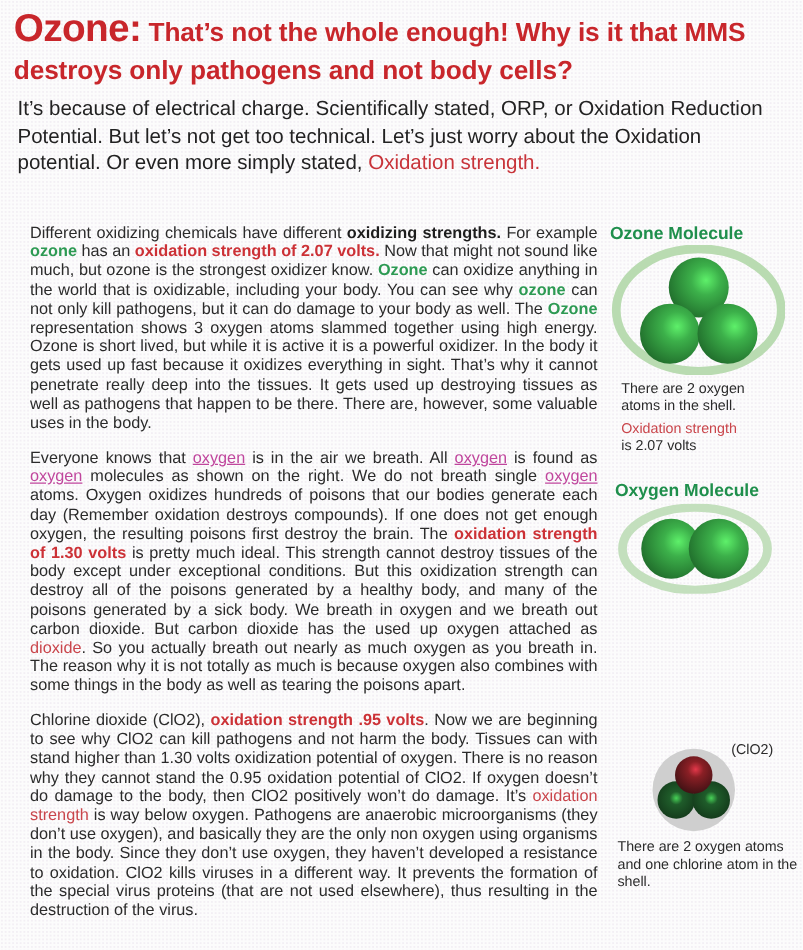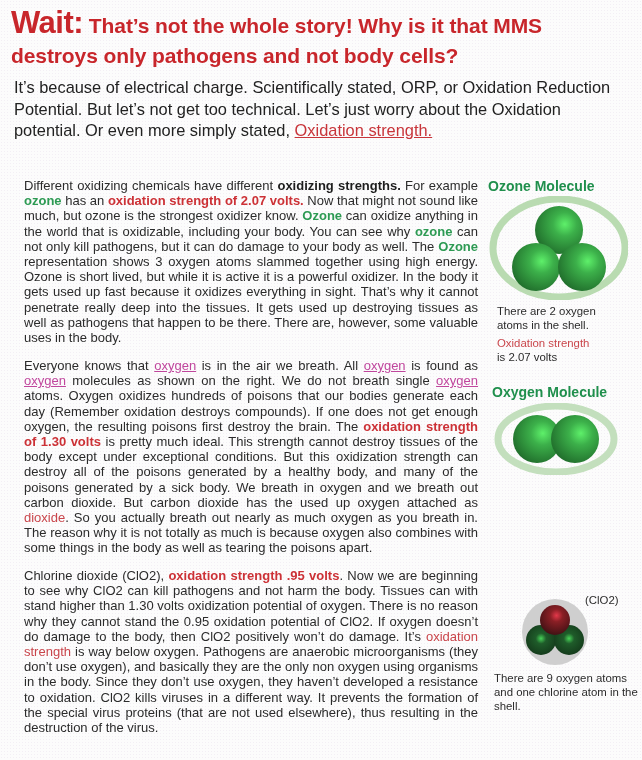--- a/index.html
+++ b/index.html
@@ -19,21 +19,21 @@
   .title {
     position: absolute; left: 11px; top: 8px; width: 620px;
     color: #c8262b; font-weight: bold; line-height: 30px;
     font-size: 21px; letter-spacing: -0.1px;
   }
   .title .wait { font-size: 31px; letter-spacing: -0.5px; }
   .intro {
     position: absolute; left: 14px; top: 77px; width: 610px;
     font-size: 16.4px; line-height: 21.5px; color: #222;
   }
-  .intro .link { color: #c8343a; text-decoration: underline; text-decoration-color: #c8343a; }
+  .intro .link { color: #c8343a; text-decoration-color: #c8343a; }
   .para {
     position: absolute; left: 24px; width: 454px;
     font-size: 13px; line-height: 15.2px; color: #2b2b2b;
     text-align: justify;
   }
   .p1 { top: 178px; }
   .p2 { top: 358px; }
   .p3 { top: 568px; }
   .b { font-weight: bold; color: #1d1d1d; }
   .green { color: #2d9a53; font-weight: bold; }
@@ -48,21 +48,21 @@
   }
   .mol { position: absolute; }
   .side .ox { color: #c9454b; }
   .cl-title { position: absolute; font-size: 11.4px; line-height: 12px; color: #333; text-align: center; }
 </style>
 </head>
 <body>
 
 <div class="page">
 
-  <div class="title"><span class="wait">Wait:</span><span> That’s not the whole story!  Why is it that MMS destroys only pathogens and not body cells?</span></div>
+  <div class="title"><span class="wait">Ozone:</span><span> That’s not the whole enough!  Why is it that MMS destroys only pathogens and not body cells?</span></div>
 
   <div class="intro"><span>It’s because of electrical charge.  Scientifically stated, ORP, or Oxidation Reduction Potential.  But let’s not get too technical.  Let’s just worry about the Oxidation potential.  Or even more simply stated, </span><span class="link">Oxidation strength.</span></div>
 
   <div class="para p1"><span>Different oxidizing chemicals have different </span><span class="b">oxidizing strengths.</span><span> For example </span><span class="green">ozone</span><span> has an </span><span class="red">oxidation strength of 2.07 volts.</span><span>  Now that might not sound like much, but ozone is the strongest oxidizer know.  </span><span class="green">Ozone</span><span> can oxidize anything in the world that is oxidizable, including your body.  You can see why </span><span class="green">ozone</span><span> can not only kill pathogens, but it can do damage to your body as well. The </span><span class="green">Ozone</span><span> representation shows 3 oxygen atoms slammed together using high energy.  Ozone is short lived, but while it is active it is a powerful oxidizer. In the body it gets used up fast because it oxidizes everything in sight.  That’s why it cannot penetrate really deep into the tissues.  It gets used up destroying tissues as well as pathogens that happen to be there. There are, however, some valuable uses in the body.</span></div>
 
   <div class="para p2"><span>Everyone knows that </span><span class="magenta">oxygen</span><span> is in the air we breath.  All </span><span class="magenta">oxygen</span><span> is found as </span><span class="magenta">oxygen</span><span> molecules as shown on the right.  We do not breath single </span><span class="magenta">oxygen</span><span> atoms.  Oxygen oxidizes hundreds of poisons that our bodies generate each day (Remember oxidation destroys compounds).  If one does not get enough oxygen, the resulting poisons first destroy the brain.  The </span><span class="red">oxidation strength of 1.30 volts</span><span> is pretty much ideal.  This strength cannot destroy tissues of the body except under exceptional conditions. But this oxidization strength can destroy all of the poisons generated by a healthy body, and many of the poisons generated by a sick body.  We breath in oxygen and we breath out carbon dioxide.  But carbon dioxide has the used up oxygen attached as </span><span class="pinkred">dioxide</span><span>.  So you actually breath out nearly as much oxygen as you breath in. The reason why it is not totally as much is because oxygen also combines with some things in the body as well as tearing the poisons apart.</span></div>
 
   <div class="para p3"><span>Chlorine dioxide (ClO2), </span><span class="red">oxidation strength .95 volts</span><span>.  Now we are beginning to see why ClO2 can kill pathogens and not harm the body.  Tissues can with stand higher than 1.30 volts oxidization potential of oxygen.  There is no reason why they cannot stand the 0.95 oxidation potential of ClO2.  If oxygen doesn’t do damage to the body, then ClO2 positively won’t do damage.  It’s </span><span class="pinkred">oxidation strength</span><span> is way below oxygen. Pathogens are anaerobic microorganisms (they don’t use oxygen), and basically they are the only non oxygen using organisms in the body.  Since they don’t use oxygen, they haven’t developed a resistance to oxidation.  ClO2 kills viruses in a different way.  It prevents the formation of the special virus proteins (that are not used elsewhere), thus resulting in the destruction of the virus.</span></div>
 
   <div class="side-title" style="left:488px; top:178px;">Ozone Molecule</div>
@@ -108,15 +108,15 @@
         <stop offset="0" stop-color="#47d257"></stop>
         <stop offset="0.25" stop-color="#1f5c2a"></stop>
         <stop offset="1" stop-color="#102f16"></stop>
       </radialGradient>
     </defs>
     <circle cx="34" cy="34" r="33" fill="#cfcfcf"></circle>
     <circle cx="20" cy="42" r="15" fill="url(#gd)"></circle>
     <circle cx="48" cy="42" r="15" fill="url(#gd)"></circle>
     <circle cx="34" cy="22" r="15" fill="url(#gr)"></circle>
   </svg>
-  <div class="side" style="left:494px; top:671px; width:145px;">There are 9 oxygen atoms and one chlorine atom in the shell.</div>
+  <div class="side" style="left:494px; top:671px; width:145px;">There are 2 oxygen atoms and one chlorine atom in the shell.</div>
 
 </div>
 
 </body></html>

